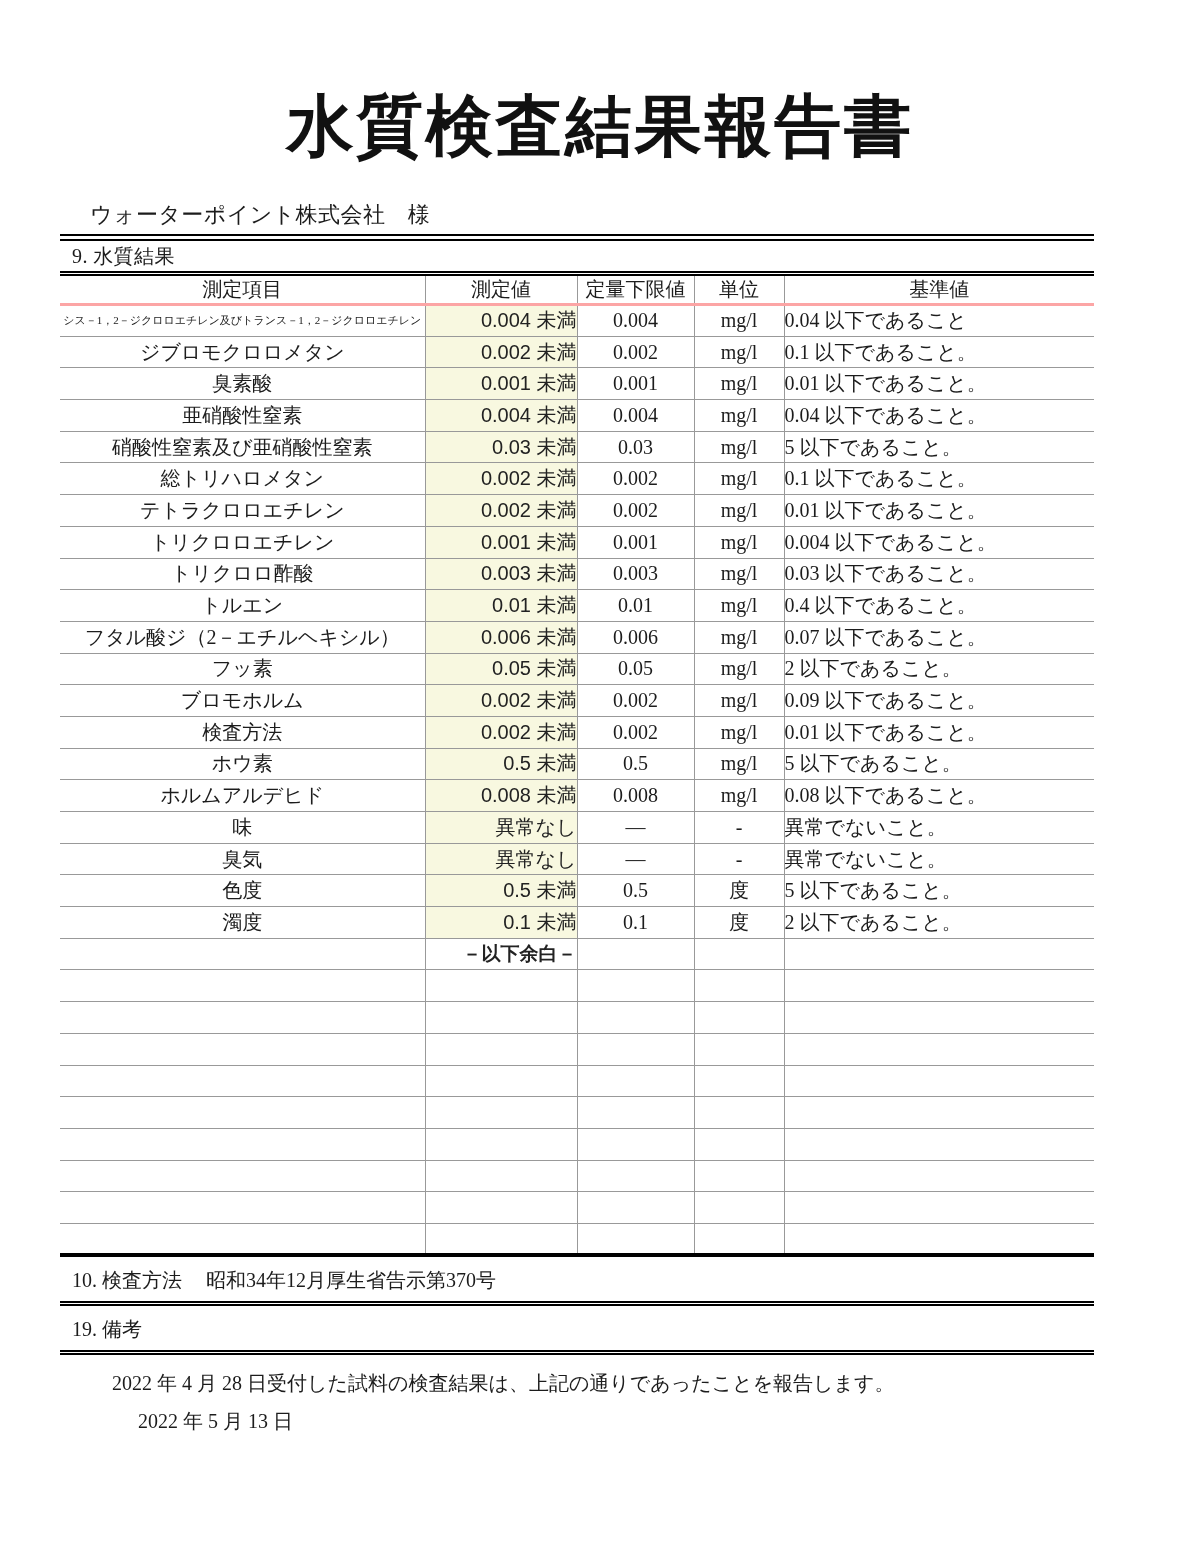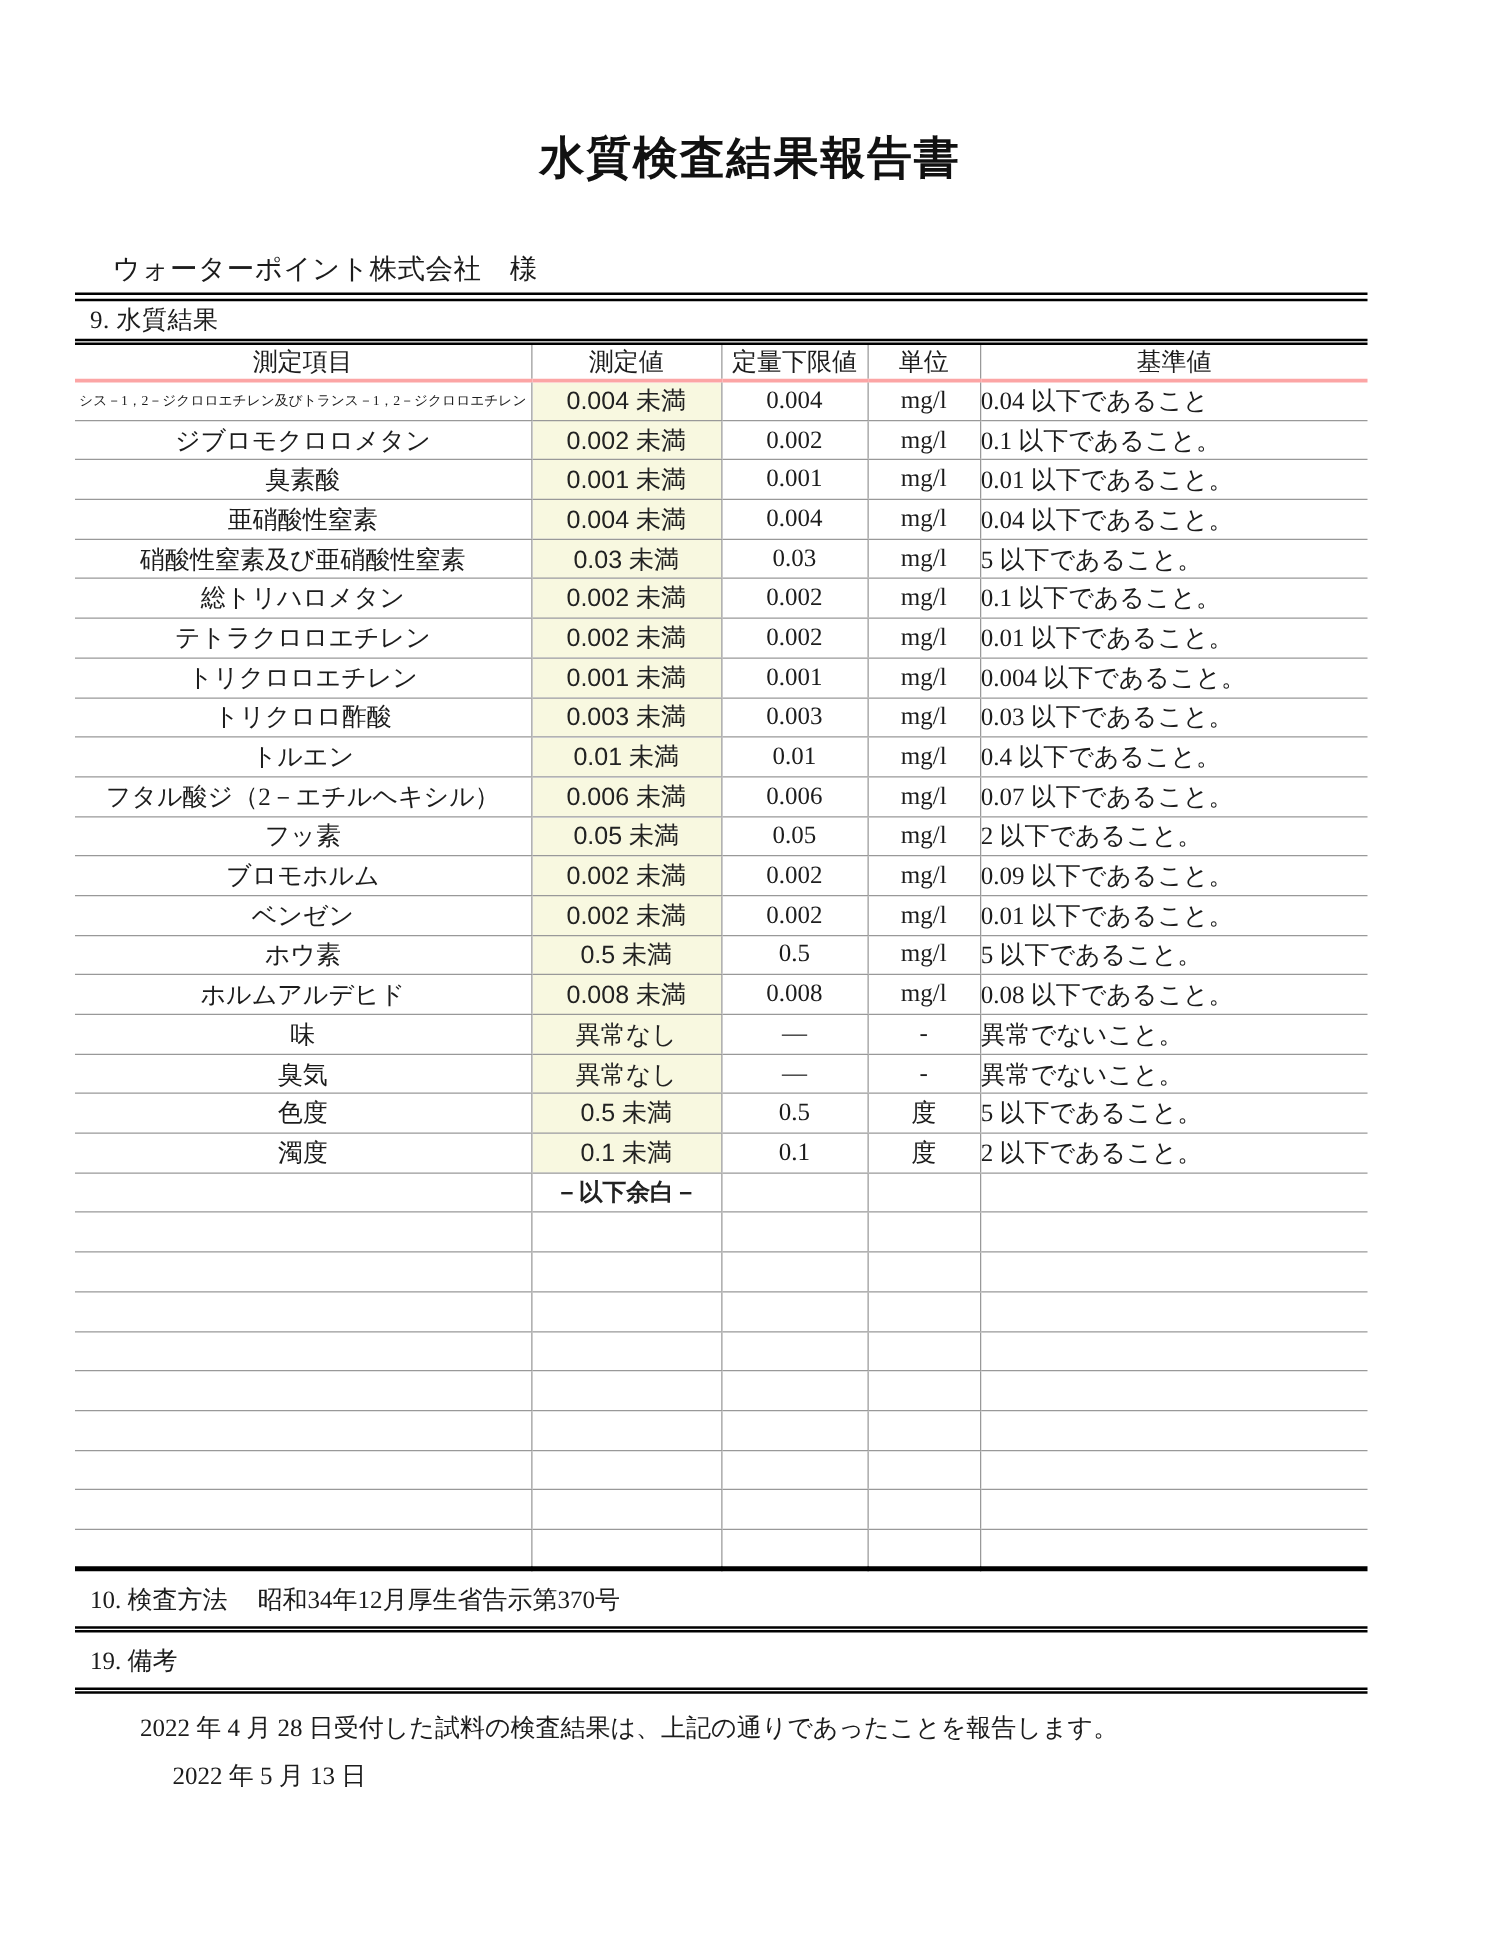--- a/index.html
+++ b/index.html
@@ -10,21 +10,21 @@
     background: #ffffff;
     color: #1c1c1c;
     font-family: "Liberation Serif", "DejaVu Serif", serif;
     position: relative;
     overflow: hidden;
   }
   :root { --highlight: #f8f8e0; --grid: #999999; --ink: #111111; }
 
   .page-title {
     margin: 88px 0 0 0;
-    font-size: 36px;
+    font-size: 67px;
     line-height: 76px;
     text-align: center;
     font-family: "Liberation Sans", "DejaVu Sans", sans-serif;
     font-weight: 600;
     letter-spacing: 0.04em;
     color: #111;
   }
 
   .customer {
     margin: 36px 0 0 90px;
@@ -70,21 +70,21 @@
     border-bottom: 1px solid var(--grid);
     overflow: hidden;
     white-space: nowrap;
   }
   table.results th:not(:first-child),
   table.results td:not(:first-child) { border-left: 1px solid var(--grid); }
 
   td.cell-item { text-align: center; padding-left: 10px; }
   tr.small-item td.cell-item { font-size: 11px; letter-spacing: 0; }
   td.cell-value {
-    text-align: center;
+    text-align: right;
     font-family: "Liberation Sans", "DejaVu Sans", sans-serif;
     font-size: 19px;
     color: #222;
   }
   td.cell-value.hl { background: var(--highlight); }
   tr.spacer td.cell-value { font-weight: 600; font-size: 19px; }
   td.cell-limit { text-align: center; }
   td.cell-unit { text-align: center; }
   td.cell-standard { text-align: left; padding-left: 9px; }
 
@@ -224,21 +224,21 @@
           <td class="cell-standard">2 以下であること。</td>
         </tr>
         <tr>
           <td class="cell-item">ブロモホルム</td>
           <td class="cell-value hl">0.002 未満</td>
           <td class="cell-limit">0.002</td>
           <td class="cell-unit">mg/l</td>
           <td class="cell-standard">0.09 以下であること。</td>
         </tr>
         <tr>
-          <td class="cell-item">ベンゼン</td>
+          <td class="cell-item">検査方法</td>
           <td class="cell-value hl">0.002 未満</td>
           <td class="cell-limit">0.002</td>
           <td class="cell-unit">mg/l</td>
           <td class="cell-standard">0.01 以下であること。</td>
         </tr>
         <tr>
           <td class="cell-item">ホウ素</td>
           <td class="cell-value hl">0.5 未満</td>
           <td class="cell-limit">0.5</td>
           <td class="cell-unit">mg/l</td>

